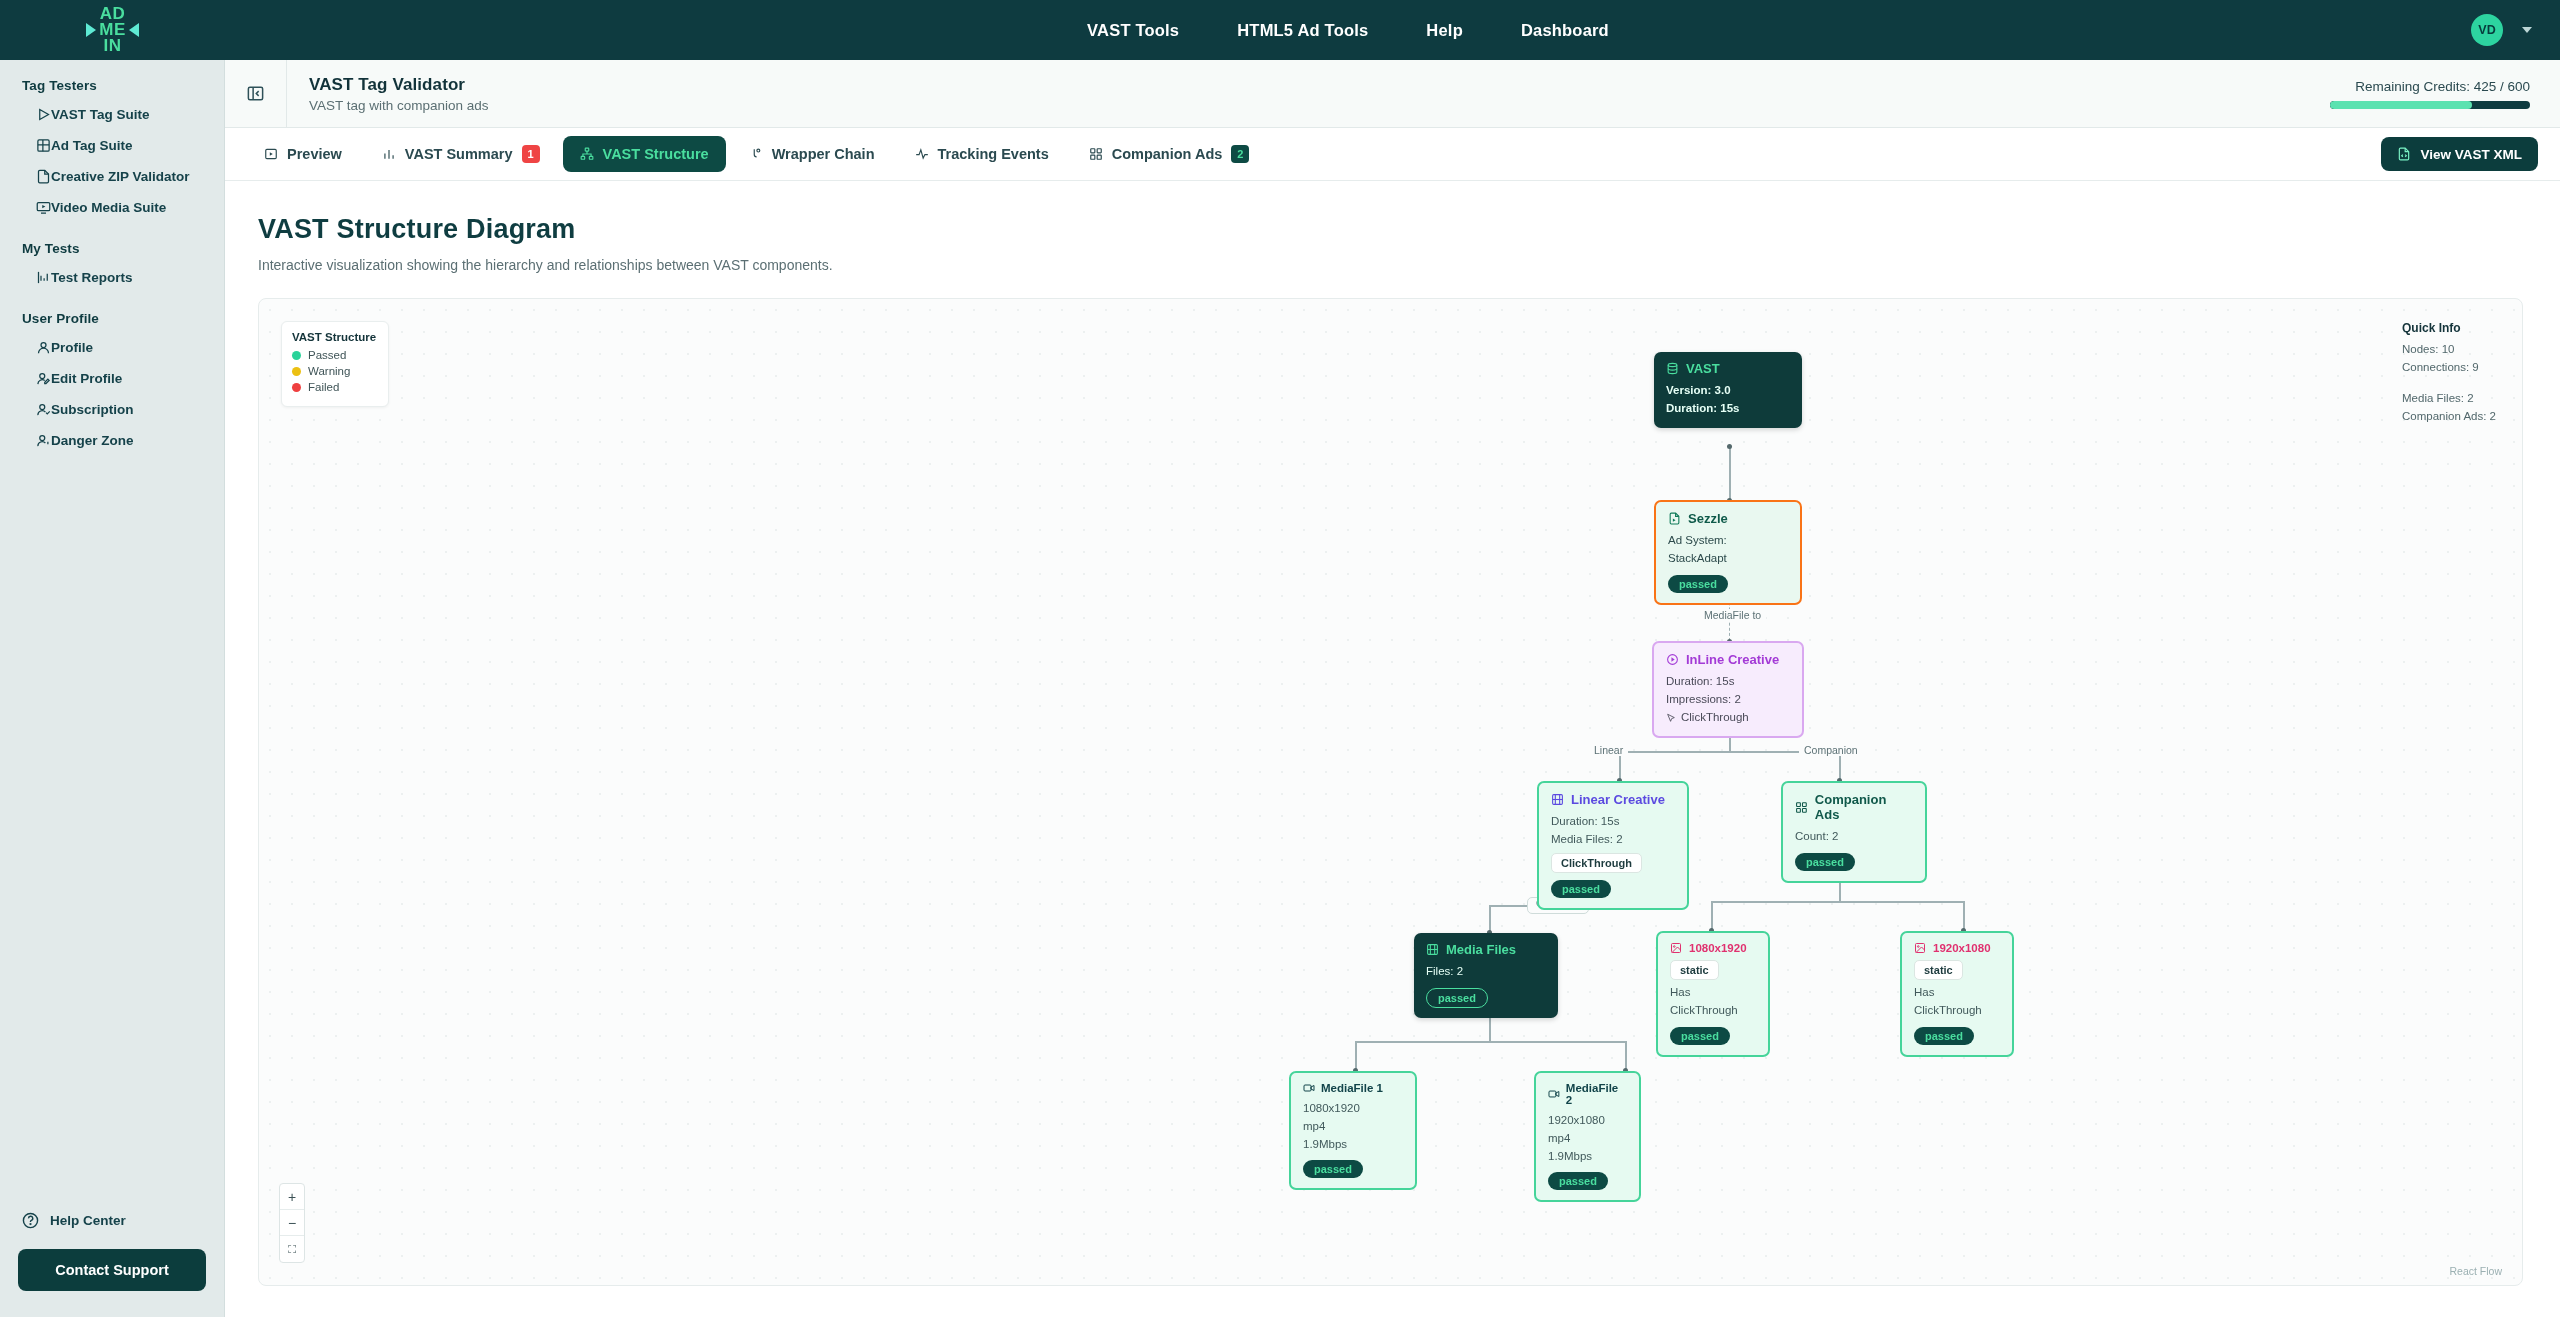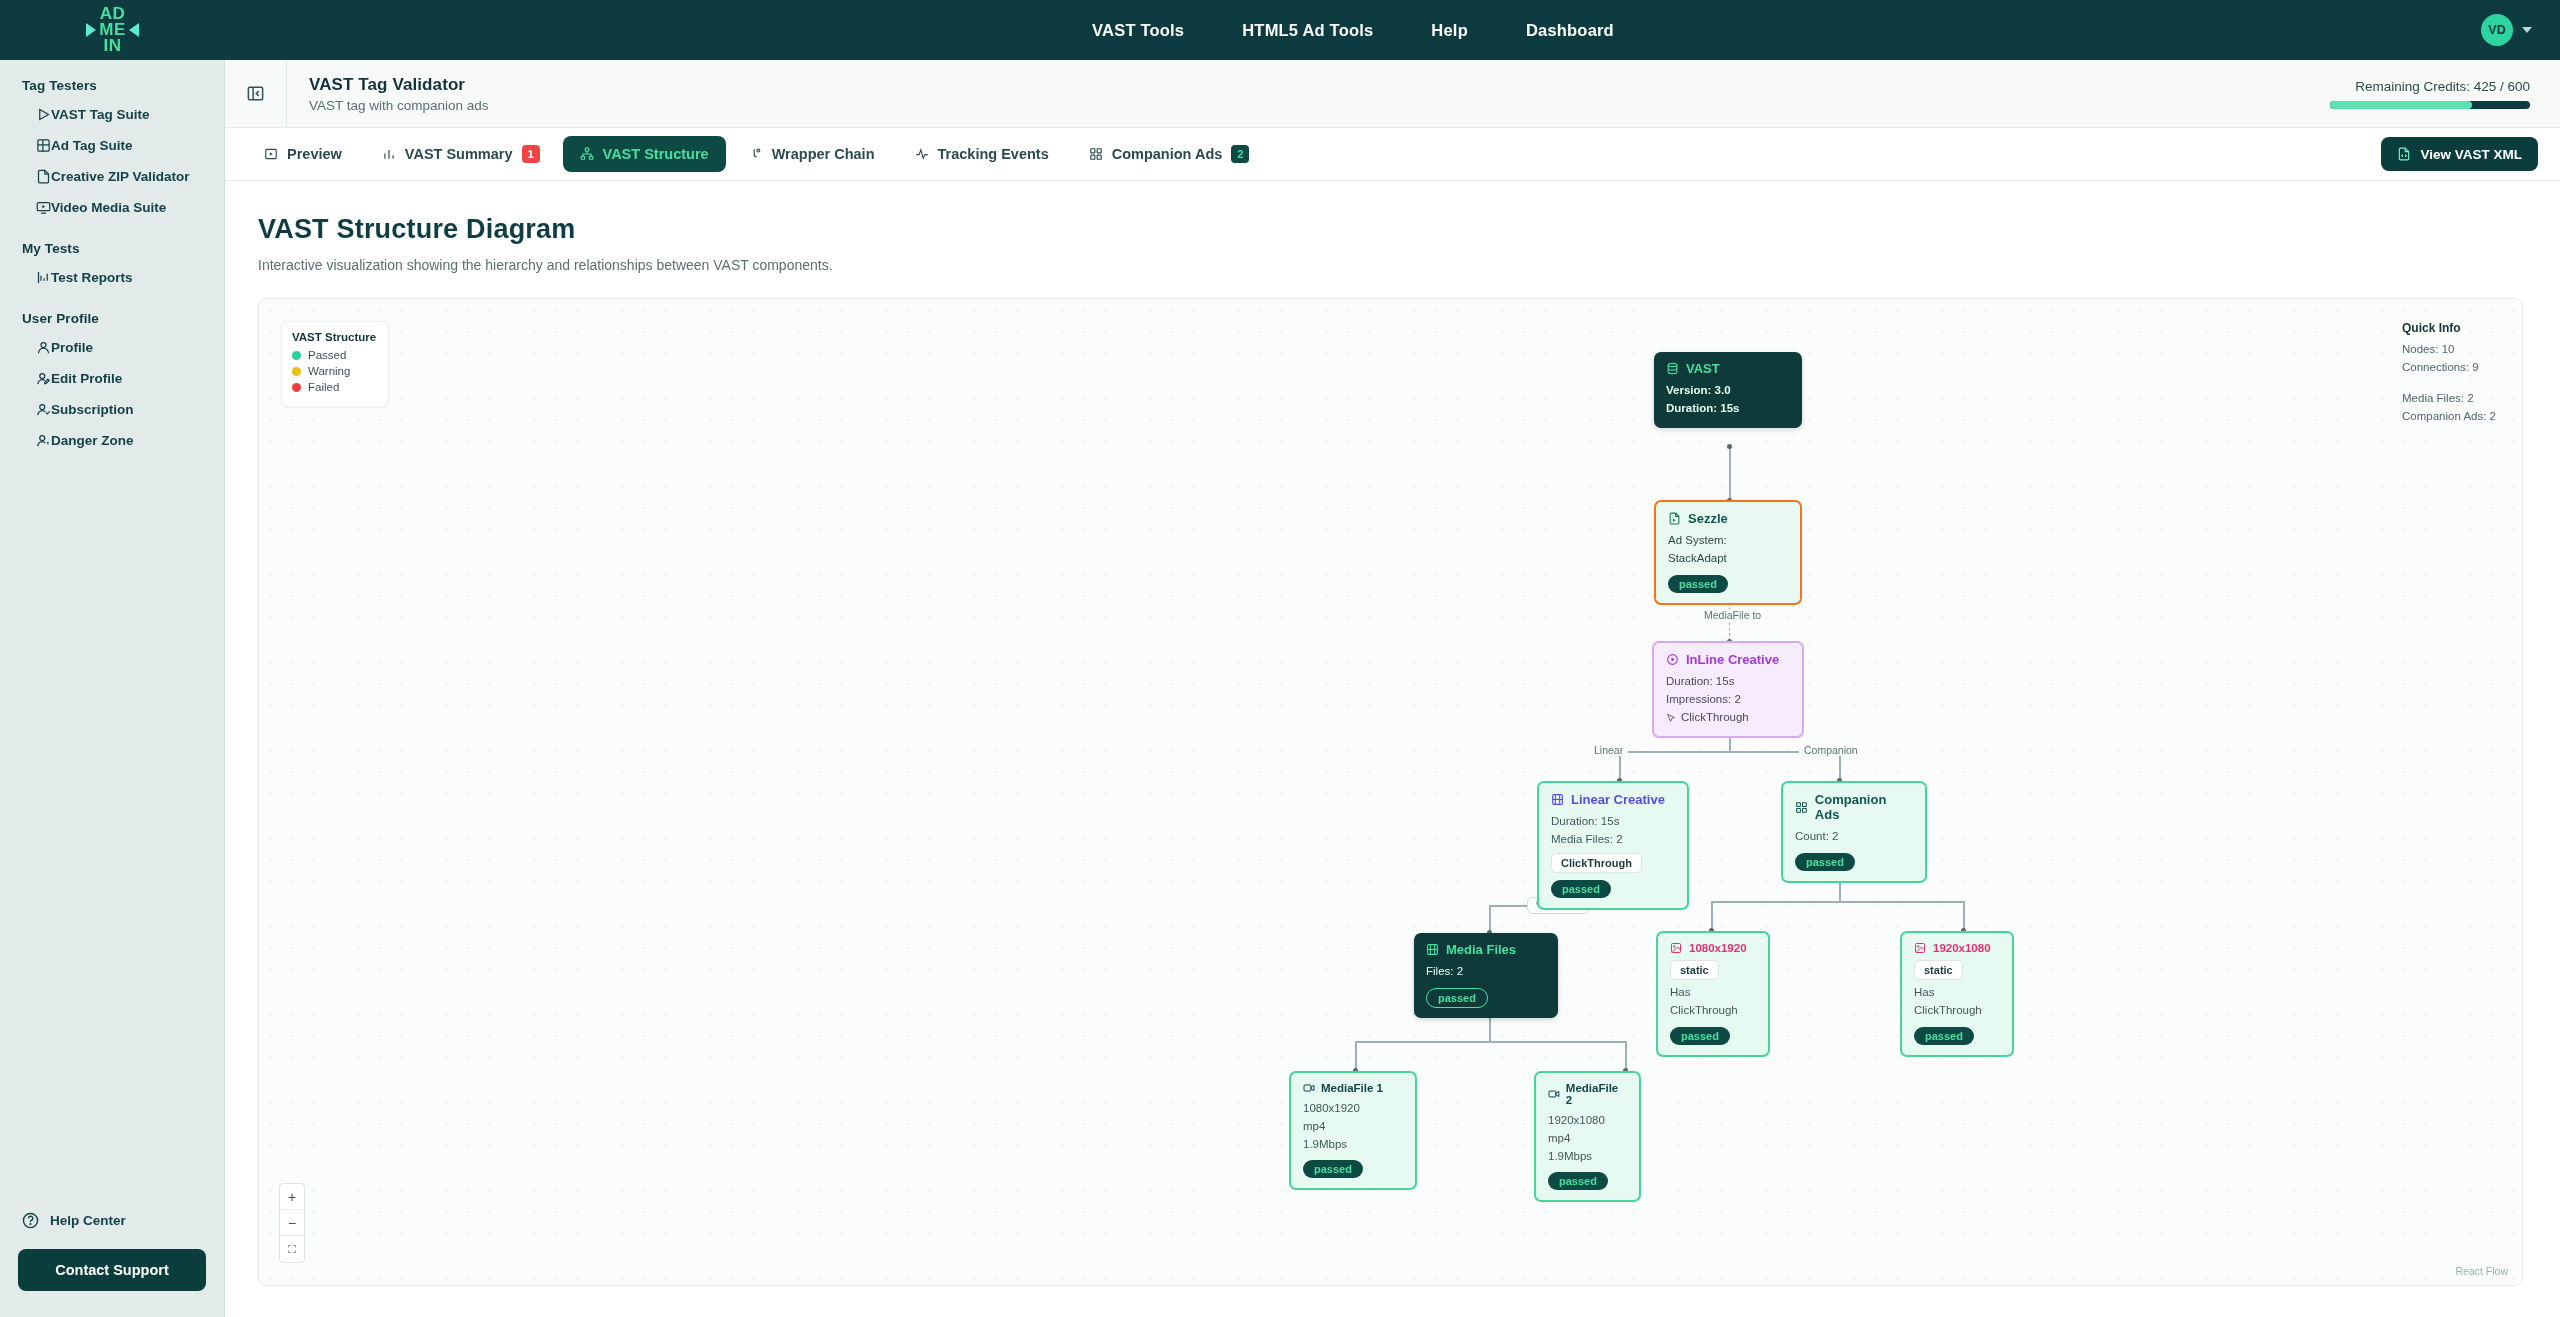--- a/index.html
+++ b/index.html
@@ -28,21 +28,21 @@
     display: flex; flex-direction: column; align-items: center;
     line-height: 0.95; font-weight: 800; font-size: 17px;
     color: #4ade9f; letter-spacing: 0.5px;
   }
   .topnav { flex: 1; display: flex; justify-content: center; gap: 58px; }
   .topnav a {
     color: #ffffff; font-size: 16.5px; font-weight: 600;
     text-decoration: none; letter-spacing: .2px;
   }
   .avatar-group {
-    display: flex; align-items: center; gap: 9px; margin-right: 28px;
+    display: flex; align-items: center; gap: 19px; margin-right: 28px;
   }
   .avatar {
     width: 32px; height: 32px; border-radius: 50%;
     background: #2dd4a0; color: #063c3c; font-size: 12.5px;
     font-weight: 700; display: flex; align-items: center; justify-content: center;
   }
   .chev-down {
     width: 0; height: 0; border-left: 5px solid transparent;
     border-right: 5px solid transparent; border-top: 6px solid #bcd6d6;
   }
@@ -157,21 +157,21 @@
   .qi-gap   { height: 12px; }
 
   
   .zoomctl { position: absolute; left: 20px; bottom: 22px; width: 26px;
              border: 1px solid #dde5e5; border-radius: 4px; background: #fff;
              overflow: hidden; }
   .zoomctl div { height: 26px; display: flex; align-items: center;
                  justify-content: center; font-size: 14px; color: #3b5155;
                  cursor: pointer; border-bottom: 1px solid #e6ecec; }
   .zoomctl div:last-child { border-bottom: none; font-size: 11px; }
-  .attrib { position: absolute; right: 14px; bottom: 8px; font-size: 10.5px; color: #9bb0b2; }
+  .attrib { position: absolute; right: 20px; bottom: 8px; font-size: 10.5px; color: #9bb0b2; }
 
   
   .node { position: absolute; border-radius: 7px; padding: 9px 12px 10px; }
   .node-head { display: flex; align-items: center; gap: 7px; font-weight: 700;
                font-size: 13px; margin-bottom: 6px; }
   .node-line { font-size: 11.5px; line-height: 1.55; }
   .pill {
     display: inline-block; margin-top: 7px; padding: 3px 11px; border-radius: 999px;
     font-size: 11px; font-weight: 700;
   }

